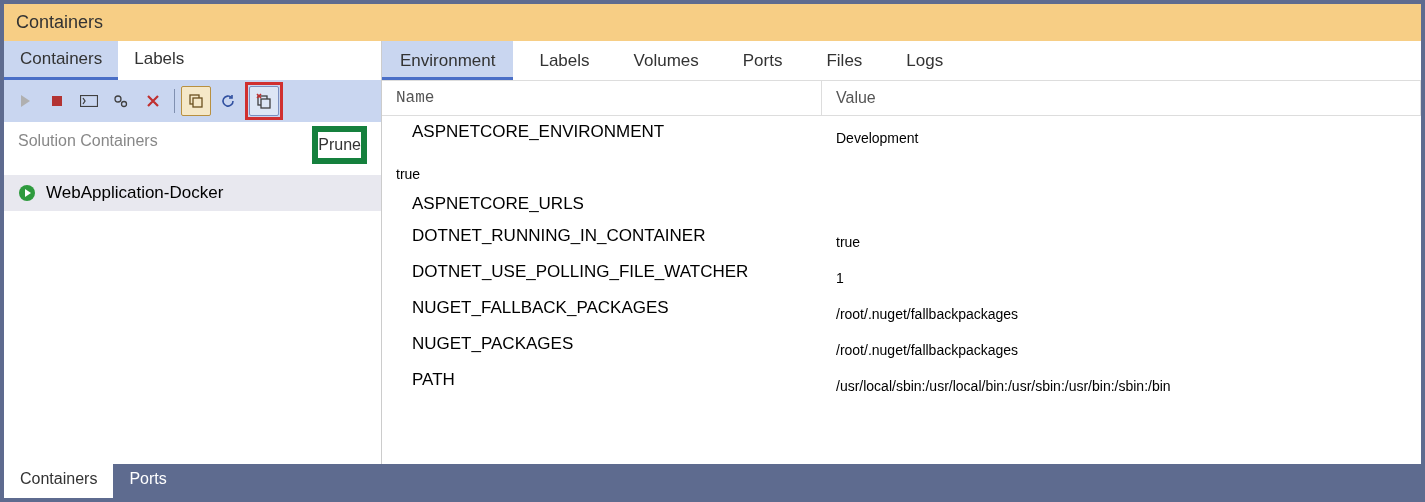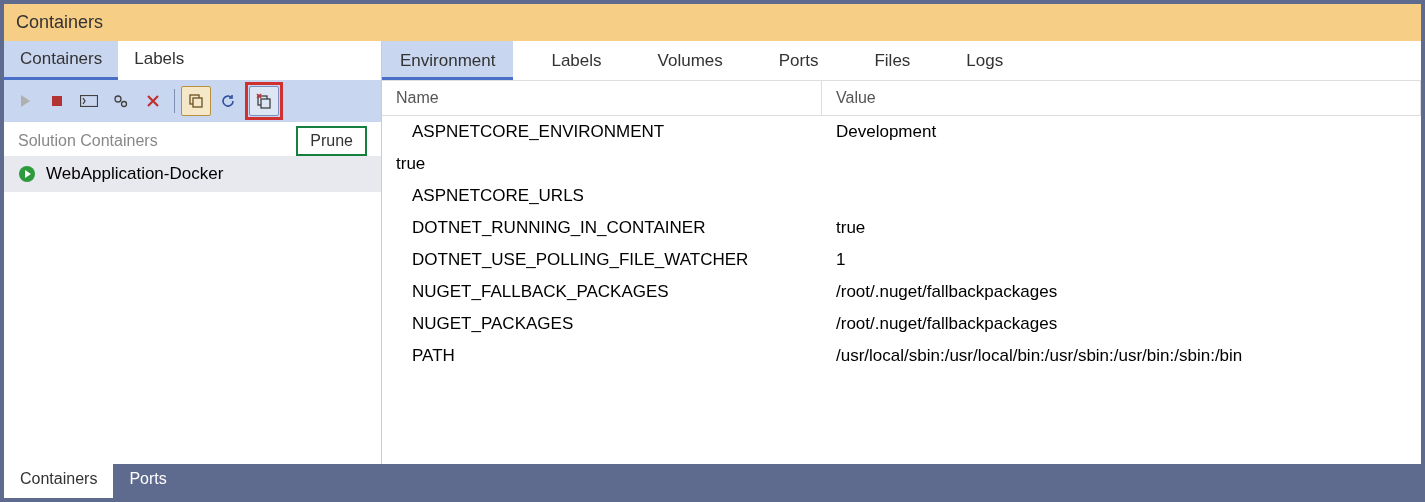--- a/index.html
+++ b/index.html
@@ -89,45 +89,46 @@
     padding: 10px 14px 6px 14px;
     color: #888;
     font-size: 16px;
     position: relative;
   }
   .tooltip {
     position: absolute;
     right: 14px;
     top: 4px;
     background: #fff;
-    border: 2px solid #15803d;
-    padding: 4px 12px;
+    border: 6px solid #15803d;
+    padding: 4px 0;
     font-size: 16px;
     color: #333;
   }
   .container-list {
     flex: 1;
+    margin-top: 19px;
   }
   .container-item {
     display: flex;
     align-items: center;
     gap: 10px;
     padding: 8px 14px;
     background: #e8e8ef;
     cursor: pointer;
     font-size: 17px;
   }
   .right-pane {
     flex: 1;
     display: flex;
     flex-direction: column;
   }
   .right-tabs {
     display: flex;
-    gap: 20px;
+    gap: 8px;
     padding: 0 4px 0 0;
   }
   .right-tab {
     padding: 10px 18px 6px 18px;
     font-size: 17px;
     color: #333;
     cursor: pointer;
   }
   .right-tab.active {
     background: #c9d6f0;
@@ -141,42 +142,43 @@
     display: flex;
     border-top: 1px solid #ddd;
     border-bottom: 1px solid #ddd;
   }
   .th {
     padding: 8px 14px;
     color: #555;
     font-size: 16px;
     border-right: 1px solid #ddd;
   }
-  .col-name { width: 440px; }
+  .col-name { width: 440px; font-family: Liberation Mono, monospace; }
   .col-value { flex: 1; }
   .table-body {}
   .tr {
     display: flex;
     padding: 6px 0;
   }
   .td-name {
     width: 440px;
     padding-left: 30px;
     white-space: nowrap;
     overflow: hidden;
     text-overflow: ellipsis;
     font-size: 17px;
   }
   .td-value {
     flex: 1;
     padding-left: 14px;
-    font-size: 17px;
+    font-size: 14px;
     white-space: nowrap;
     overflow: hidden;
     text-overflow: ellipsis;
+    margin-top: 8px;
   }
   .bottom-tabs {
     display: flex;
     background: #5e6b8f;
     height: 34px;
   }
   .bottom-tab {
     padding: 6px 16px;
     font-size: 16px;
     cursor: pointer;

